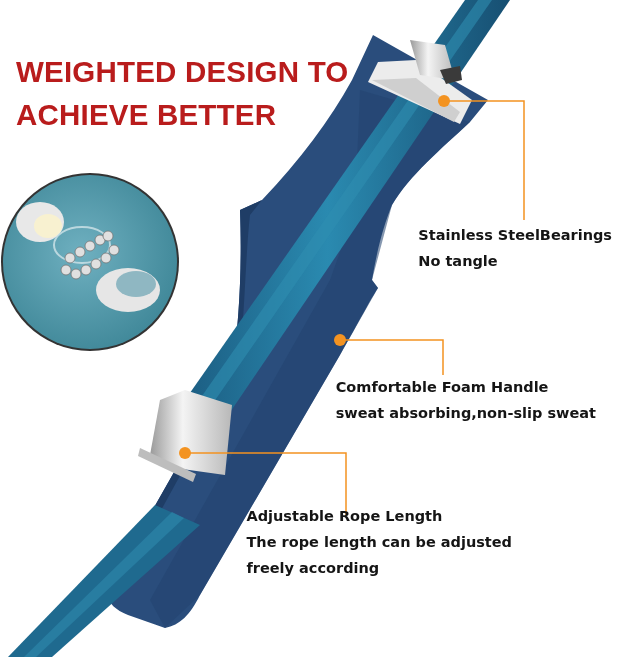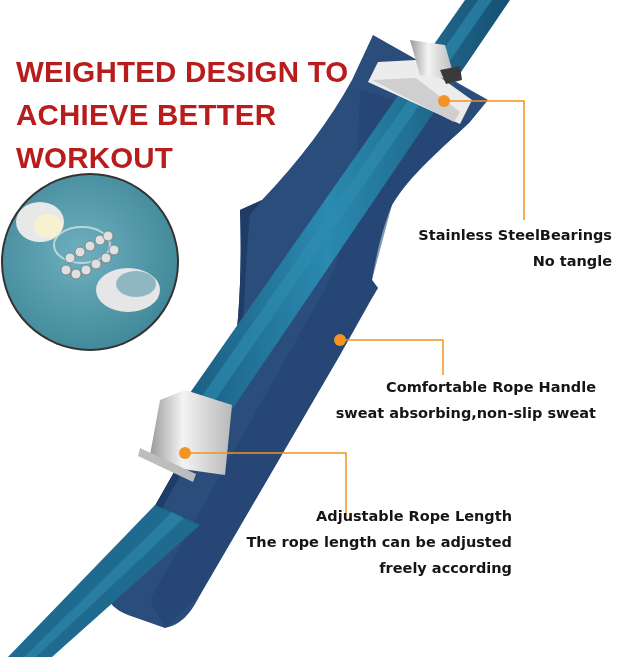--- a/index.html
+++ b/index.html
@@ -1,20 +1,20 @@
 <!DOCTYPE html>
 <html><head>
   <meta charset="utf-8">
   <style>
     html, body { margin:0; padding:0; background:#ffffff; }
     body { width:620px; height:657px; position:relative; overflow:hidden; font-family:"Liberation Sans", "DejaVu Sans", sans-serif; }
     .headline { position:absolute; left:4px; top:38px; margin:12px; font-family:"Liberation Sans", sans-serif; font-weight:700; font-size:29.5px; line-height:43px; color:#b91c1c; letter-spacing:0.2px; }
     .headline span { display:block; white-space:nowrap; }
     .art { position:absolute; left:0; top:0; width:620px; height:657px; }
-    .callout-text { position:absolute; font-family:"DejaVu Sans", sans-serif; font-weight:700; font-size:14.5px; line-height:26px; color:#151515; text-align:right; white-space:nowrap; }
+    .callout-text { position:absolute; font-family:"DejaVu Sans", sans-serif; font-weight:700; font-size:14.5px; line-height:26px; color:#151515; text-align:left; white-space:nowrap; }
     .callout-text span { display:block; }
     .c1 { right:8px; top:222px; }
     .c2 { right:24px; top:374px; }
     .c3 { right:108px; top:503px; }
   </style>
 </head>
 <body>
 
 <svg class="art" viewBox="0 0 620 657" xmlns="http://www.w3.org/2000/svg">
   <defs>
@@ -97,30 +97,29 @@
   </g>
   <g>
     <polyline points="185,453 346,453 346,515" fill="none" stroke="#f39321" stroke-width="1.5"></polyline>
     <circle cx="185" cy="453" r="6" fill="#f39321"></circle>
   </g>
 </svg>
 
 <h1 class="headline">
   <span>WEIGHTED DESIGN TO</span>
   <span>ACHIEVE BETTER</span>
-  <span>WORKOUT</span>
 </h1>
 
 <div class="callout-text c1">
   <span>Stainless SteelBearings</span>
   <span>No tangle</span>
 </div>
 
 <div class="callout-text c2">
-  <span>Comfortable Rope Handle</span>
+  <span>Comfortable Foam Handle</span>
   <span>sweat absorbing,non-slip sweat</span>
 </div>
 
 <div class="callout-text c3">
   <span>Adjustable Rope Length</span>
   <span>The rope length can be adjusted</span>
   <span>freely according</span>
 </div>
 
 </body></html>

